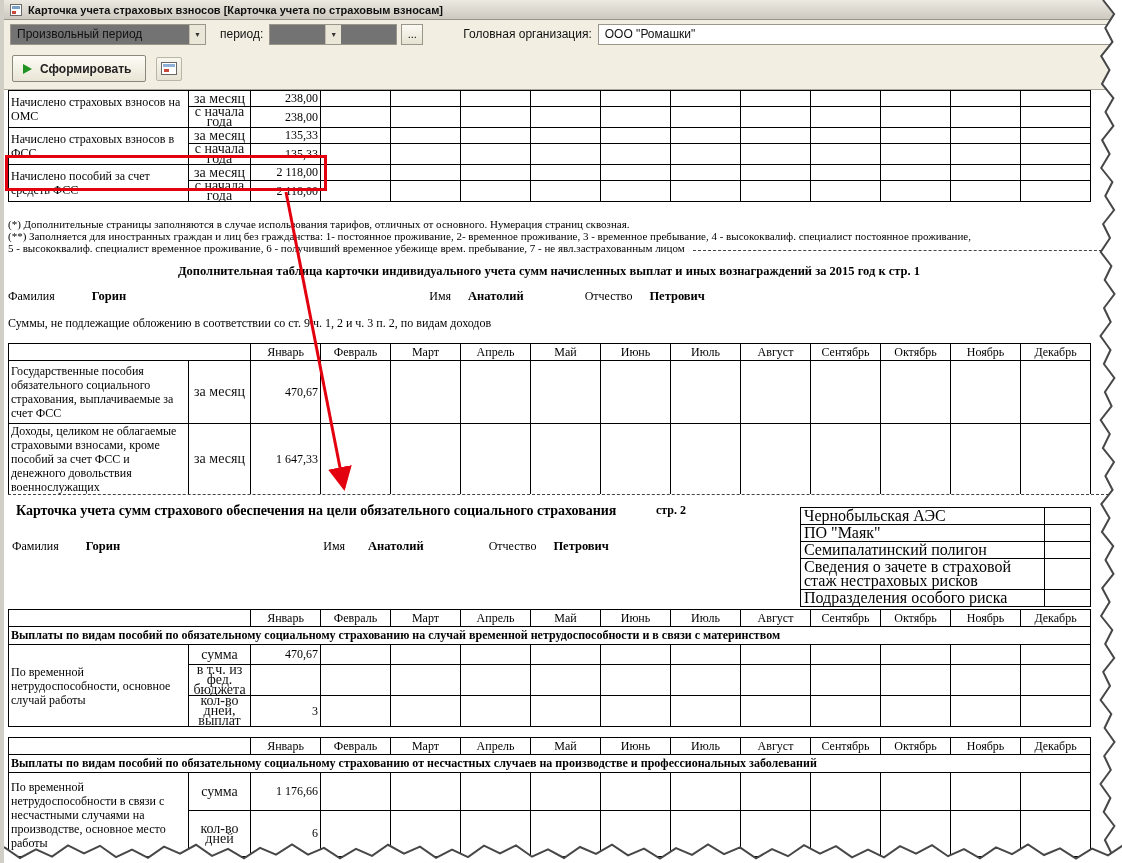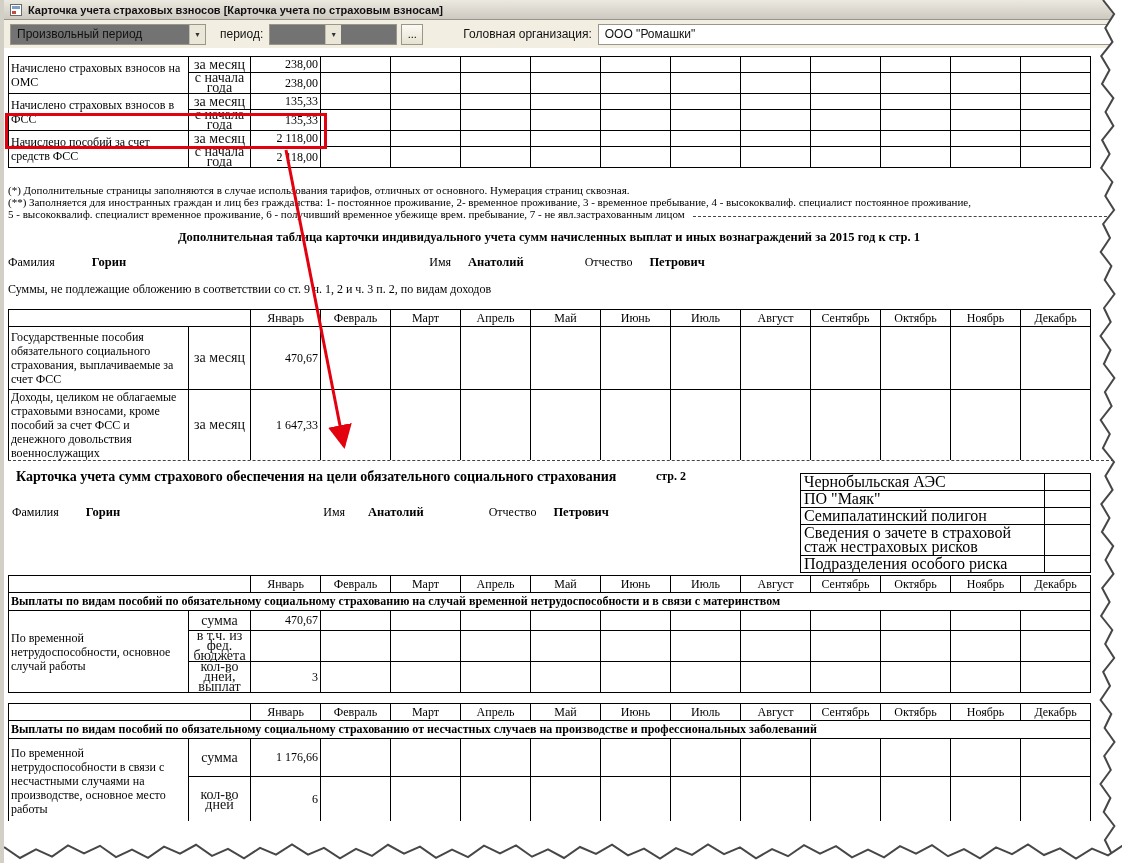--- a/index.html
+++ b/index.html
@@ -47,21 +47,21 @@
   table.grid td{border:1px solid #000;padding:0 2px;overflow:hidden;vertical-align:middle;}
   td.lbl{text-align:left;vertical-align:top;padding:1px 3px;line-height:14px;}
   td.per{font-size:14px;line-height:10px;text-align:center;color:#111;}
   td.val{text-align:right;padding-right:4px;}
   td.valb{text-align:right;padding-right:4px;vertical-align:bottom;padding-bottom:2px;}
   td.mh{text-align:center;height:17px;}
   td.mh0{}
   tr.hr{height:17px;}
   td.band{font-weight:bold;height:18px;padding:1px 4px;text-align:left;}
 
-  .summary{margin-top:8px;}
+  .summary{}
   .summary tr{height:15px;}
 
   .addl{margin-top:12px;}
   .addl tr.r1{height:63px;}
   .addl tr.r2{height:64px;}
   .addl tr:last-child td{border-bottom:none;}
 
   .ben1{margin-top:6px;} .ben2{margin-top:10px;}
   .ben1 tr.r-sum{height:20px;} .ben1 tr.r-fed{height:26px;} .ben1 tr.r-days{height:29px;}
   .ben2 tr.r-sum{height:38px;} .ben2 tr.r-days{height:46px;}
@@ -121,20 +121,29 @@
       <span class="cval">2015</span>
       <span class="dd">▼</span>
     </div>
     <button class="dots-btn">...</button>
     <span class="tlabel org-label">Головная организация:</span>
     <div class="field">
       <span>ООО "Ромашки"</span>
     </div>
   </div>
 
+  <div class="tb-row2">
+    <button class="gen-btn">
+      <span class="play-icon"></span>
+      <span>Сформировать</span>
+    </button>
+    <button class="icon-btn">
+      <span class="mini-printer"></span>
+    </button>
+  </div>
 
   <div class="report">
 
     <table class="grid summary">
         <colgroup>
           <col style="width: 180px;">
           <col style="width: 62px;">
           <col style="width: 70px;">
           <col style="width: 70px;">
           <col style="width: 70px;">

